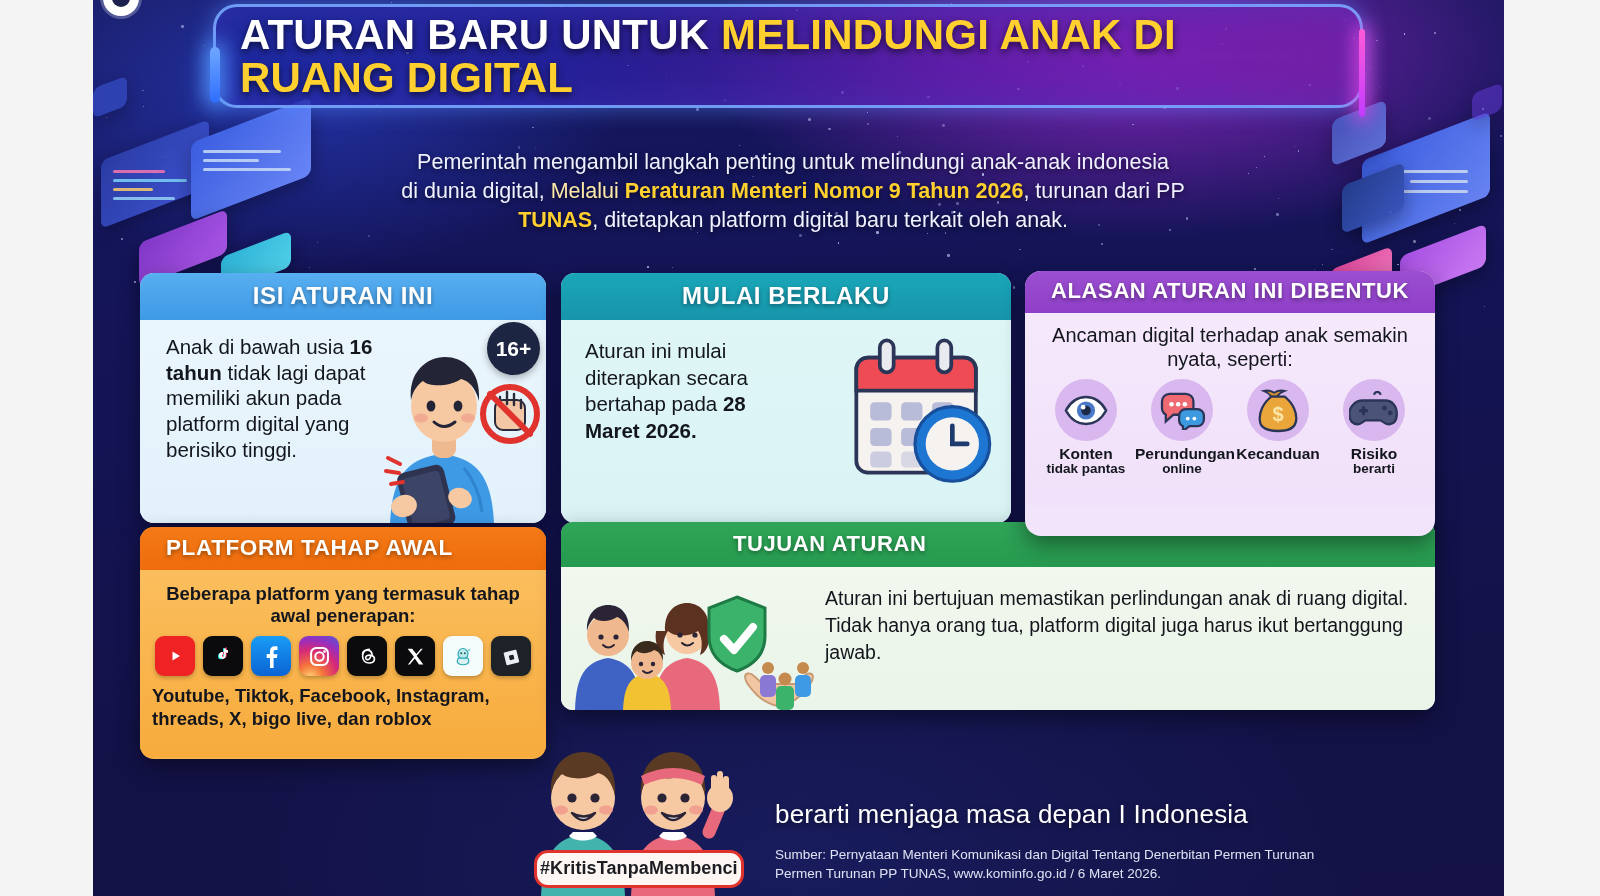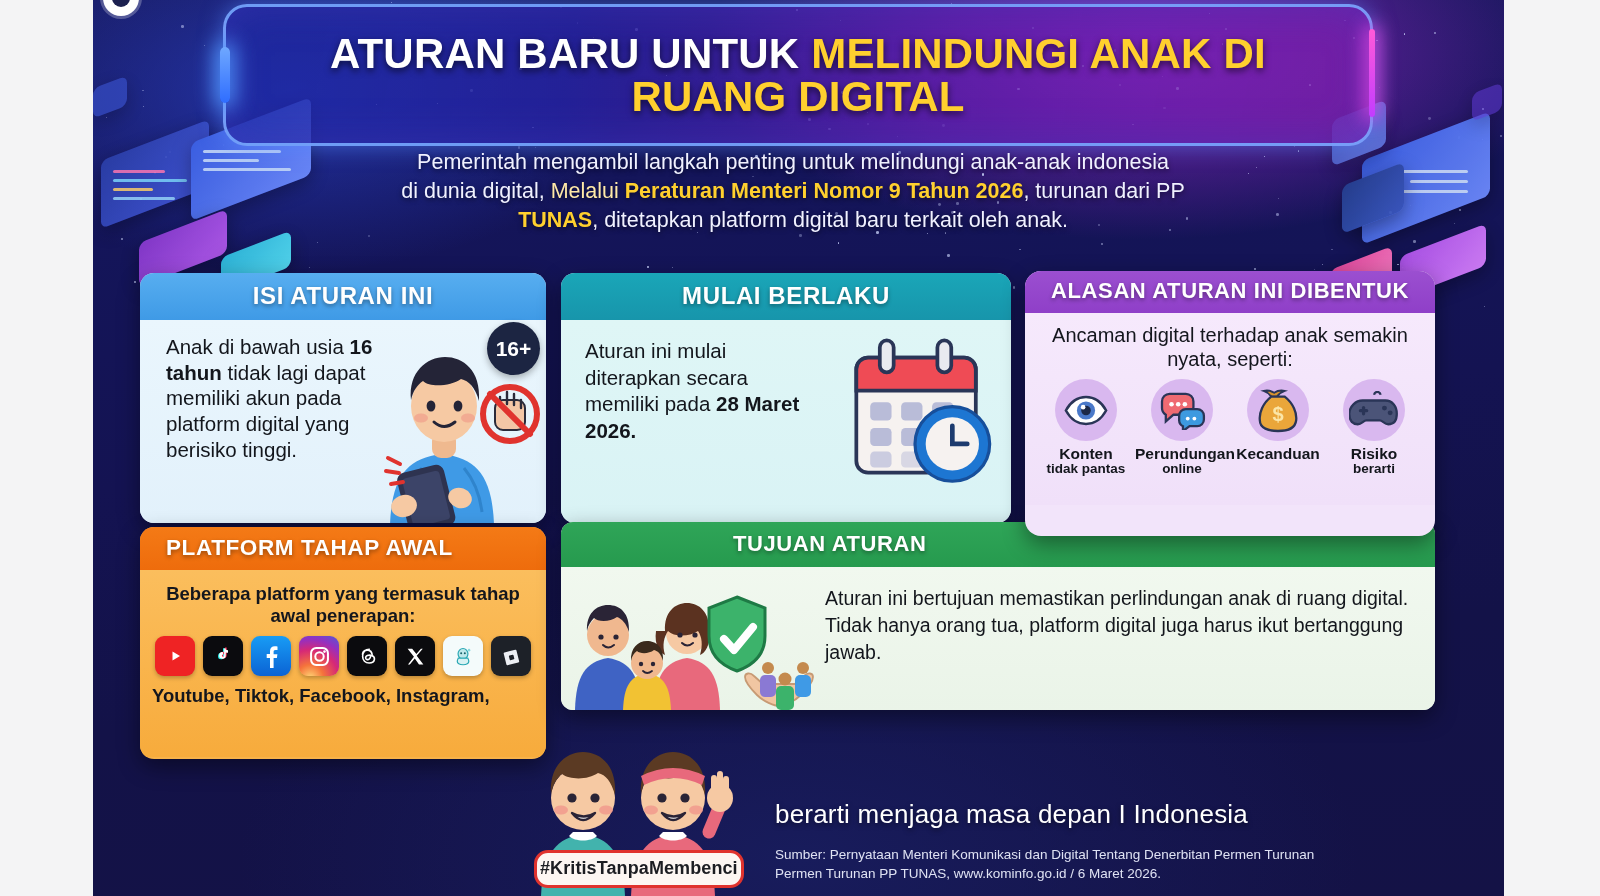--- a/index.html
+++ b/index.html
@@ -40,33 +40,33 @@
   .techR { right:-4px; top:70px; width:240px; height:250px; }
   .slab {
     position:absolute; border-radius:7px;
     transform: skewY(-21deg);
     box-shadow: 0 6px 18px rgba(0,0,0,.35);
   }
   .codeline { position:absolute; height:3px; border-radius:2px; opacity:.9; }
 
   
   #title-frame {
-    position:absolute; left:130px; top:4px; width:1150px; height:142px;
+    position:absolute; left:120px; top:4px; width:1150px; height:104px;
     border:3px solid rgba(120,170,255,.9);
     border-radius:24px;
     background: linear-gradient(100deg,
         rgba(28,40,160,.72) 0%,
         rgba(40,35,170,.70) 30%,
         rgba(95,30,175,.72) 62%,
         rgba(128,32,175,.74) 100%);
     box-shadow:
       0 0 22px rgba(90,140,255,.55),
       inset 0 0 40px rgba(70,60,190,.45);
     display:flex; align-items:center; justify-content:center;
-    text-align:center;
+    text-align:left;
   }
   #title-frame::after {
     content:""; position:absolute; right:-5px; top:22px;
     width:6px; height:88px; border-radius:4px;
     background: linear-gradient(180deg,#ff5ad8,#c23cff);
     box-shadow:0 0 18px 5px rgba(230,70,230,.8);
   }
   .glowdot-l { position:absolute; left:-6px; top:40px; width:10px; height:56px;
     background:linear-gradient(180deg,#6fa8ff,#2f6dff); border-radius:6px;
     box-shadow:0 0 20px 6px rgba(80,150,255,.85); }
@@ -454,21 +454,21 @@
             <path d="M24 130l12 6M22 143l13 2M27 156l12-2" stroke="#e0332e" stroke-width="4" stroke-linecap="round" fill="none"></path>
           </svg>
         </div>
       </div>
     </div>
 
     <div class="card" id="card-mulai">
       <div class="card-head">MULAI BERLAKU</div>
       <div class="card-body">
         <div class="mulai-text">
-          <span>Aturan ini mulai diterapkan secara memiliki pada </span><b>28 Maret 2026.</b>
+          <span>Aturan ini mulai diterapkan secara bertahap pada </span><b>28 Maret 2026.</b>
         </div>
         <div style="position:absolute; right:16px; top:18px;">
           <svg viewBox="0 0 150 140" width="160" height="150">
             <rect x="20" y="18" width="112" height="108" rx="11" fill="#f6f2f0" stroke="#2a3557" stroke-width="3.5"></rect>
             <path d="M20 29a11 11 0 0 1 11-11h90a11 11 0 0 1 11 11v20H20z" fill="#ef4b55" stroke="#2a3557" stroke-width="3.5"></path>
             <rect x="42" y="2" width="13" height="30" rx="6.5" fill="#e9eaf0" stroke="#2a3557" stroke-width="3.5"></rect>
             <rect x="96" y="2" width="13" height="30" rx="6.5" fill="#e9eaf0" stroke="#2a3557" stroke-width="3.5"></rect>
             <g fill="#b9bcd8">
               <rect x="33" y="60" width="20" height="17" rx="4"></rect>
               <rect x="62" y="60" width="20" height="17" rx="4"></rect>
@@ -607,20 +607,21 @@
           <div class="sm-icon" style="background:#1d2128;">
             <svg viewBox="0 0 24 24" width="21" height="21">
               <rect x="4.4" y="5.6" width="15" height="15" rx="1.2" fill="#eceff4" transform="rotate(-14 12 13)"></rect>
               <rect x="9.4" y="10.4" width="5.4" height="5.4" rx=".8" fill="#1d2128" transform="rotate(-14 12 13)"></rect>
             </svg>
           </div>
         </div>
 
         <div class="plat-list">
           <span>Youtube, Tiktok, Facebook, Instagram,</span><br>
+          <span>threads, X, bigo live, dan roblox</span>
         </div>
       </div>
     </div>
 
     <div class="card" id="card-tujuan">
       <div class="card-head">TUJUAN ATURAN</div>
       <div class="card-body">
         <div class="fam-wrap">
           <svg viewBox="0 0 260 143" width="260" height="143">
 

